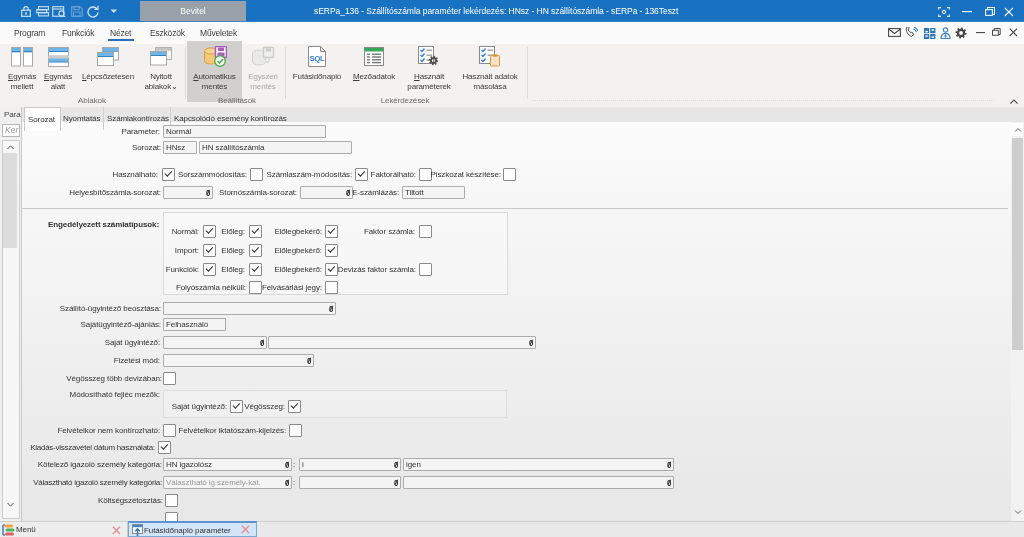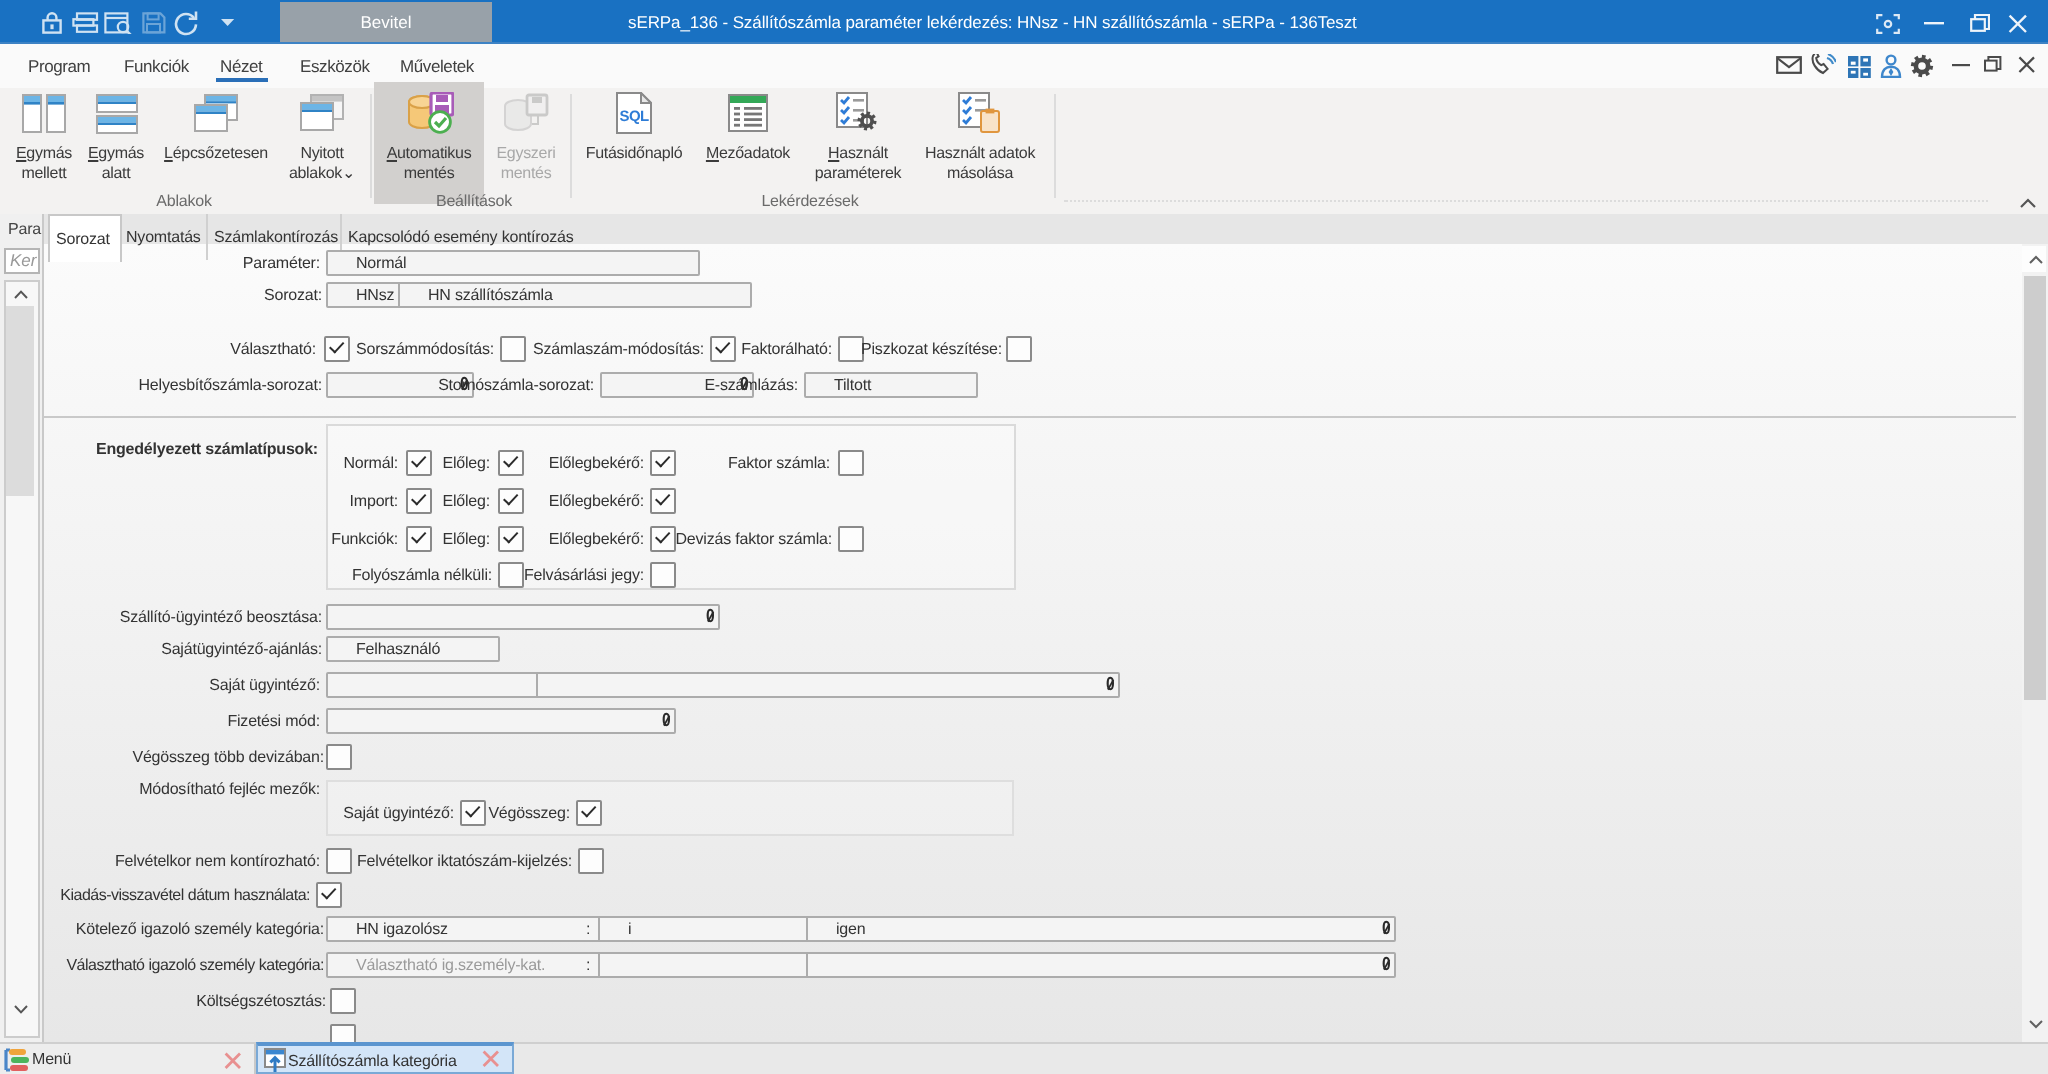--- a/index.html
+++ b/index.html
@@ -11,21 +11,21 @@
 #ribbon{left:0;top:44px;width:1024px;height:63px;background:#f3f2f1;}
 .rbtn{position:absolute;top:44px;height:60px;text-align:center;}
 .rlabel{position:absolute;top:28px;width:100%;font-size:8px;color:#3b3b3b;line-height:10px;letter-spacing:-0.15px;white-space:nowrap;}
 .rsep{position:absolute;top:3px;height:92px;width:1px;background:#dcdcdc;}
 .rgroup{position:absolute;top:96px;font-size:8px;color:#6a6a6a;text-align:center;letter-spacing:-0.1px;}
 #tabstrip{left:0;top:107px;width:1024px;height:15px;background:#e6e6e6;border-bottom:1px solid #d5d5d5;}
 .ftab{position:absolute;top:0;height:15px;font-size:8px;color:#333;line-height:15px;padding:4px 3px;border-right:1px solid #d0d0d0;white-space:nowrap;overflow:hidden;letter-spacing:-0.1px;}
 #form{left:22px;top:122px;width:1002px;height:399px;background:linear-gradient(#fbfbfb,#e7e7e7);}
 #sidebar{left:0;top:107px;width:21px;height:414px;background:#f0f0f0;border-right:1px solid #c9c9c9;}
 .lbl{position:absolute;font-size:8px;color:#333;white-space:nowrap;letter-spacing:-0.1px;}
-.inp{position:absolute;background:#f4f4f4;border:1px solid #acacac;border-radius:1px;font-size:8px;color:#333;line-height:11px;padding:0 14px;white-space:nowrap;overflow:hidden;letter-spacing:-0.1px;}
+.inp{position:absolute;background:#f4f4f4;border:1px solid #acacac;border-radius:1px;font-size:8px;color:#333;line-height:11px;padding:0 2px;white-space:nowrap;overflow:hidden;letter-spacing:-0.1px;}
 .cb{position:absolute;width:11px;height:11px;background:#fdfdfd;border:1px solid #8a8a8a;border-radius:1px;}
 .cb.ck::after{content:"";position:absolute;left:1.5px;top:2px;width:5.5px;height:3.2px;border-left:1.2px solid #2b2b2b;border-bottom:1.2px solid #2b2b2b;transform:rotate(-47deg);}
 .zero{position:absolute;right:2px;top:0.5px;font-weight:bold;color:#2a2a2a;font-size:9.5px;line-height:10px;transform:scaleX(0.82);transform-origin:right center;letter-spacing:0;}
 .zero::after{content:"";position:absolute;left:-0.2px;top:4.2px;width:5.6px;height:0;border-top:1px solid #2a2a2a;transform:rotate(-56deg);transform-origin:center;}
 #taskbar{left:0;top:521px;width:1024px;height:16px;background:#e9e9e9;border-top:1px solid #cfcfcf;}
 .ttab{position:absolute;top:0;height:15px;font-size:8px;line-height:15px;letter-spacing:-0.1px;}
 svg{display:block}
 </style></head><body>
 
 <div class="abs" id="titlebar"></div>
@@ -323,21 +323,21 @@
     </svg>
   </div>
 <div class="abs" style="left:1012px;top:138px;width:11px;height:212px;background:#cdcdcd;"></div>
 
 <div class="lbl" style="right:864px;top:127px;">Paraméter:</div>
 <div class="inp" style="left:163px;top:125px;width:157px;height:11px;">Normál</div>
 <div class="lbl" style="right:863px;top:143px;">Sorozat:</div>
 <div class="inp" style="left:163px;top:141px;width:28px;height:11px;">HNsz</div>
 <div class="inp" style="left:199px;top:141px;width:147px;height:11px;">HN szállítószámla</div>
 
-<div class="lbl" style="right:866px;top:170px;">Választható:</div>
+<div class="lbl" style="right:866px;top:170px;">Használható:</div>
 <div class="cb ck" style="left:162px;top:168px;"></div>
 <div class="lbl" style="right:777px;top:170px;">Sorszámmódosítás:</div>
 <div class="cb" style="left:250px;top:168px;"></div>
 <div class="lbl" style="right:672px;top:170px;">Számlaszám-módosítás:</div>
 <div class="cb ck" style="left:355px;top:168px;"></div>
 <div class="lbl" style="right:608px;top:170px;">Faktorálható:</div>
 <div class="cb" style="left:419px;top:168px;"></div>
 <div class="lbl" style="right:523px;top:170px;">Piszkozat készítése:</div>
 <div class="cb" style="left:503px;top:168px;"></div>
 
@@ -445,17 +445,17 @@
 <svg class="abs" style="left:112px;top:4px;" width="9" height="9">
       <path d="M0.8 0.8 L8 8 M8 0.8 L0.8 8" stroke="#e89090" stroke-width="1.4"></path>
     </svg>
   </div>
 <div class="ttab" style="left:128px;width:127px;background:#d3e5f8;border:1px solid #7aa9d6;border-top:2px solid #5b95cf;height:13px;top:521px;">
 <svg class="abs" style="left:3px;top:1px;" width="12" height="13">
       <rect x="0.5" y="0.5" width="10" height="9" fill="#fff" stroke="#8a8a8a"></rect>
       <rect x="1" y="1" width="9" height="2.2" fill="#3b87d0"></rect>
       <path d="M5.5 12 V5.5 M3.2 7.2 L5.5 4.8 L7.8 7.2" stroke="#2f7bc4" stroke-width="1.5" fill="none"></path>
     </svg>
-<span style="position:absolute;left:15px;color:#333;">Szállítószámla kategória</span>
+<span style="position:absolute;left:15px;color:#333;">Futásidőnapló paraméter</span>
 <svg class="abs" style="left:112px;top:2px;" width="9" height="9">
       <path d="M0.8 0.8 L8 8 M8 0.8 L0.8 8" stroke="#e89090" stroke-width="1.4"></path>
     </svg>
   </div>
 
 </body></html>

